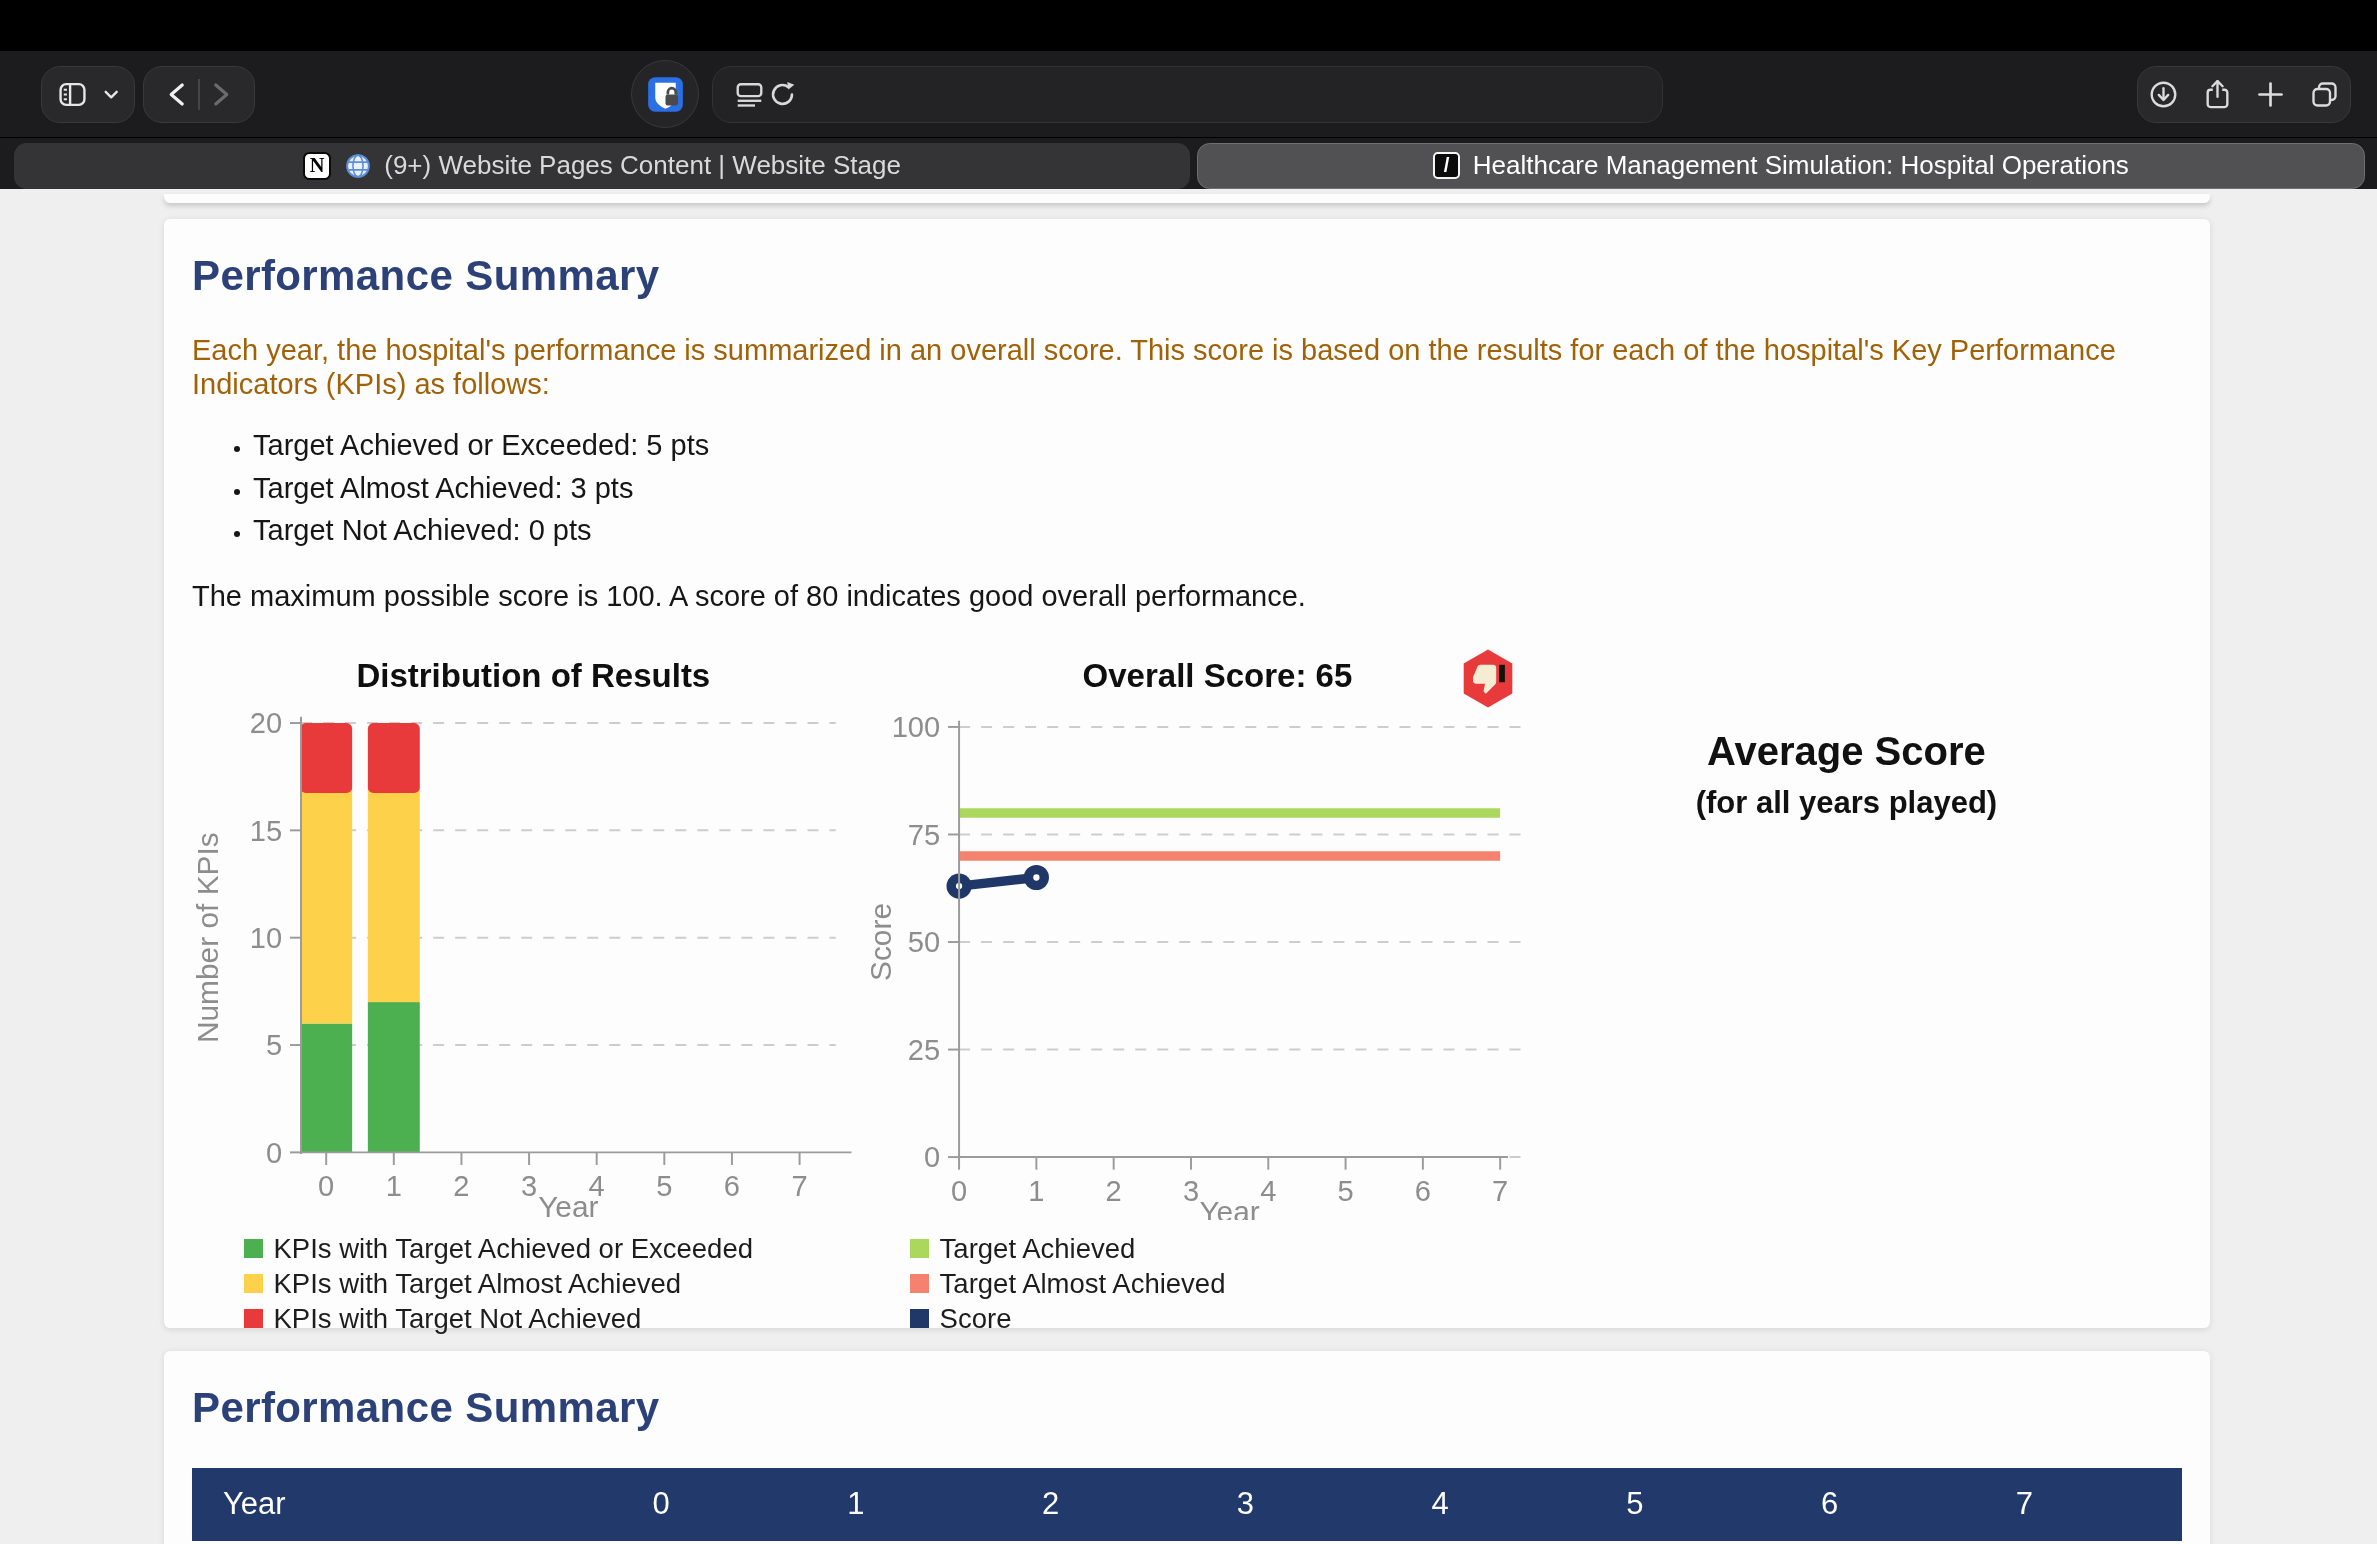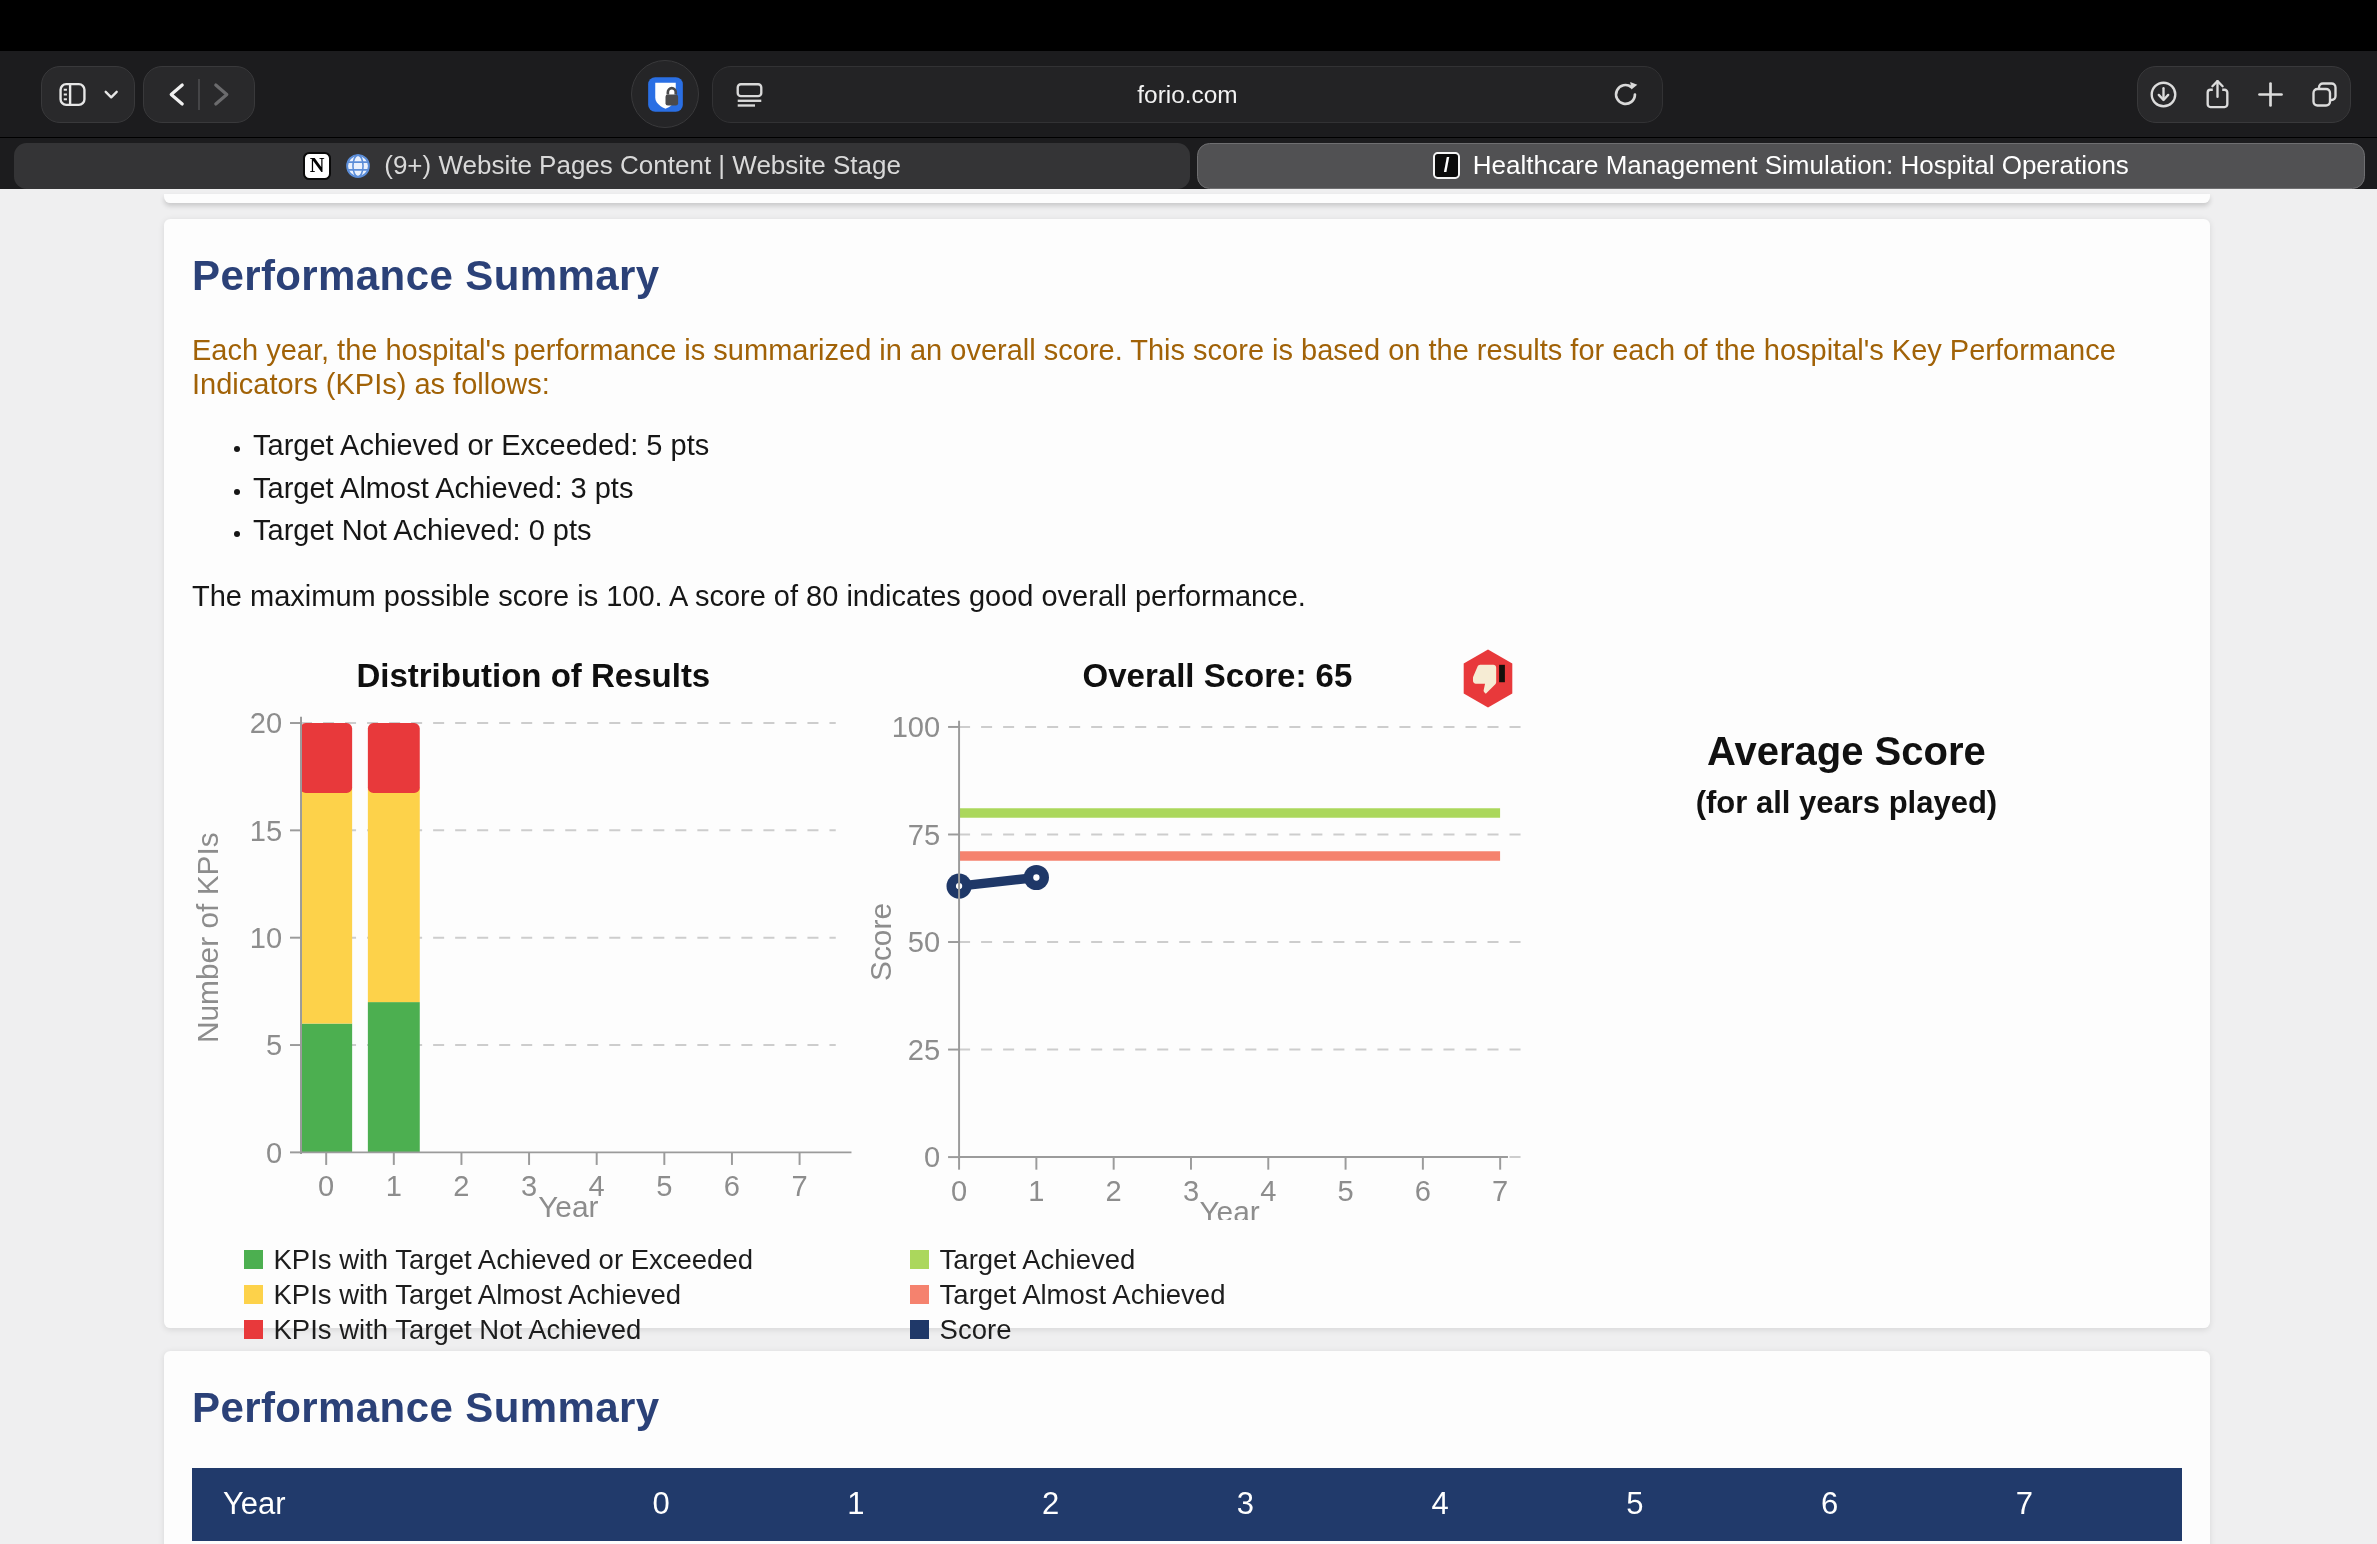--- a/index.html
+++ b/index.html
@@ -66,21 +66,21 @@
   ul.points li { font-size:29px; color:#161616; margin-bottom:9.4px; }
   ul.points li::marker { font-size:20.4px; }
   .note { font-size:29px; color:#161616; margin-top:33px; }
   .charts-row { display:flex; align-items:flex-start; margin-top:42px; }
   .chart-block { width:692px; flex:none; }
   .cb-left { margin-left:-4.7px; }
   .cb-right { margin-left:-7.9px; position:relative; }
   .chart-title { font-size:33px; font-weight:bold; color:#0F0F0F; text-align:center; height:46px; line-height:42px; }
   svg.plot { display:block; width:692px; height:519px; }
   svg text { font-family:"Liberation Sans", sans-serif; }
-  .legend { margin-top:22px; }
+  .legend { margin-top:11px; }
   .legend-item { display:flex; align-items:center; gap:10.2px; height:35px; font-size:27.5px; color:#1D1D1D; }
   .swatch { width:19px; height:19px; flex:none; }
   .leg-left { margin-left:57px; }
   .leg-right { margin-left:39px; }
   .badge { position:absolute; top:-7.9px; right:46px; width:58px; height:63px; }
   .avg-block { width:440px; margin-left:63px; text-align:center; flex:none; }
   .avg-line1 { margin-top:74px; font-size:40px; font-weight:bold; color:#111; }
   .avg-line2 { margin-top:11px; font-size:31px; font-weight:bold; color:#111; }
   .avg-value { margin-top:27px; font-size:120px; font-weight:bold; color:#1F4086; }
   
@@ -125,21 +125,20 @@
       <path d="M29 26 v-3 a5 5 0 0 1 10 0 v3" fill="none" stroke="#4A4A4C" stroke-width="3.4"></path>
     </svg>
   </div>
 
   <div class="url-field">
     <svg class="icon" style="margin-left:20.4px;" width="33" height="33" viewBox="0 0 42 42">
       <rect x="6" y="8" width="30" height="15" rx="4" fill="none" stroke="#D9D9D9" stroke-width="3"></rect>
       <line x1="6" y1="29" x2="36" y2="29" stroke="#D9D9D9" stroke-width="3"></line>
       <line x1="6" y1="35" x2="28" y2="35" stroke="#D9D9D9" stroke-width="3"></line>
     </svg>
-    <span class="url-text">forio.com</span>
     <svg class="icon" style="margin-right:20.4px;" width="33" height="33" viewBox="0 0 42 42">
       <path d="M33 21 a12 12 0 1 1 -4.5 -9.4" fill="none" stroke="#D9D9D9" stroke-width="3.4" stroke-linecap="round"></path>
       <polygon points="27,5 36,8.5 28.5,14.5" fill="#D9D9D9"></polygon>
     </svg>
   </div>
 
   <div class="pill" style="left:2137px; width:214px; gap:20.4px;">
     <svg class="icon" width="33" height="33" viewBox="0 0 42 42">
       <circle cx="21" cy="21" r="15" fill="none" stroke="#DCDCDC" stroke-width="3"></circle>
       <line x1="21" y1="13" x2="21" y2="27" stroke="#DCDCDC" stroke-width="3" stroke-linecap="round"></line>

